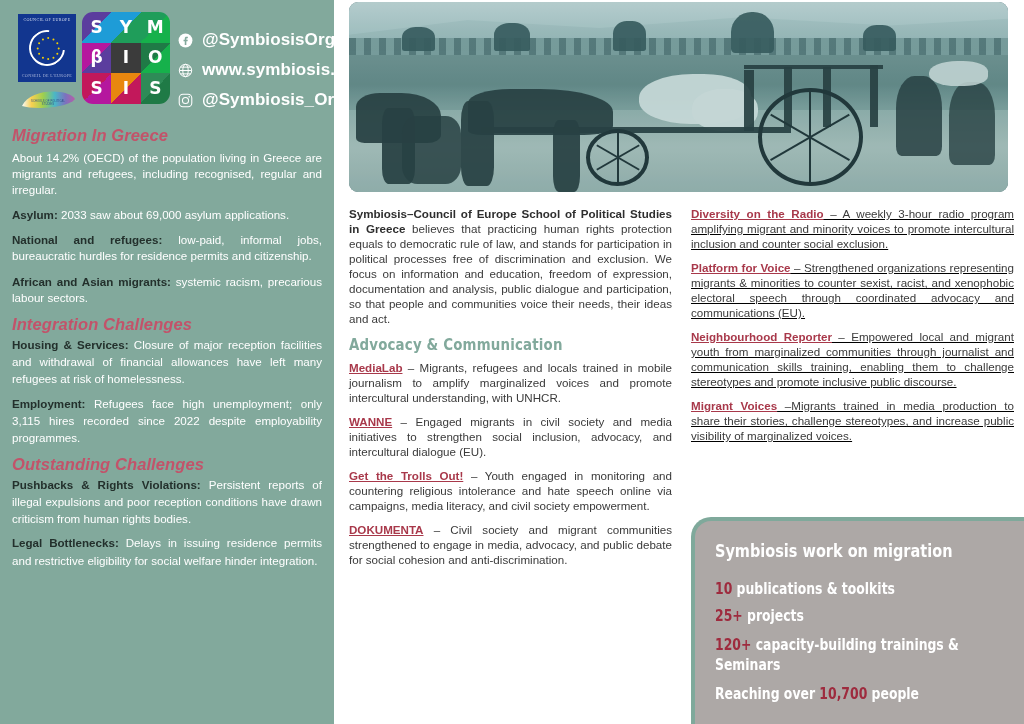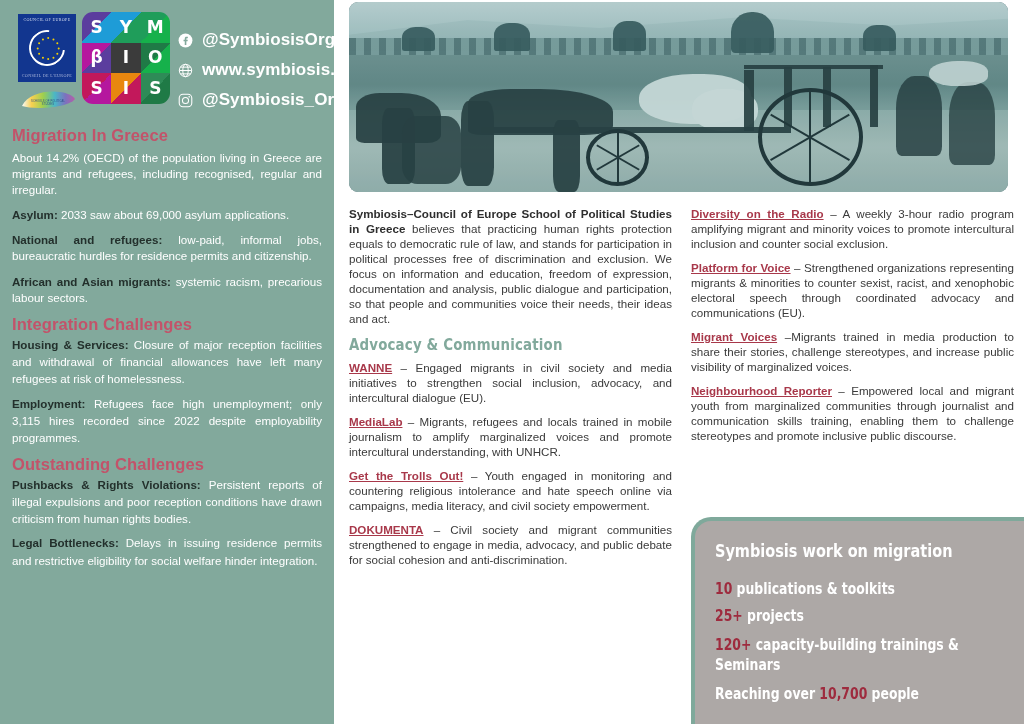--- a/index.html
+++ b/index.html
@@ -84,21 +84,21 @@
     display:flex; align-items:center; justify-content:center;
   }
   .srow .stxt {
     color:#ffffff; font-size:17px; font-weight:bold;
     letter-spacing:.1px; white-space:nowrap;
   }
 
   
   .l-head {
     color:#c2536a; font-size:16.5px; font-weight:bold;
-    margin:8px 0 5px 2px; letter-spacing:.1px;
+    margin:8px 0 5px 2px; letter-spacing:.1px;font-style:italic;
   }
   .l-head.tight { margin-bottom:2px; }
   .l-p {
     color:#ffffff; font-size:11.6px; line-height:16.1px;
     text-align:justify; margin:0 2px 9px 2px;
   }
   .l-p.t2 { line-height:17.3px; margin-bottom:7px; }
   .l-p b { color:#23302c; font-weight:bold; }
 
   
@@ -158,21 +158,21 @@
     position:absolute; inset:0;
     background:rgba(60,120,125,.17);
     mix-blend-mode:multiply;
   }
 
   
   #mid-col {
     position:absolute; left:349px; top:206px; width:323px;
   }
   #right-col {
-    position:absolute; left:691px; top:206px; width:323px;
+    position:absolute; left:691px; top:206px; width:323px;text-decoration:underline;
   }
   .m-p {
     color:#3a3a3a; font-size:11.6px; line-height:15px;
     text-align:justify; margin-bottom:9px;
   }
   .m-p b { font-weight:bold; color:#2e2e2e; }
   .m-p .prog {
     color:#a8384a; font-weight:bold; text-decoration:underline;
   }
   .sec-head {
@@ -374,33 +374,33 @@
   <div class="bundle" style="left:88%;top:31%;width:9%;height:13%;opacity:.85"></div>
   <div class="tint"></div>
 </div>
 
 <div id="mid-col">
   <p class="m-p">
     <b>Symbiosis–Council of Europe School of Political Studies in Greece</b><span> believes that practicing human rights protection equals to democratic rule of law, and stands for participation in political processes free of discrimination and exclusion. We focus on information and education, freedom of expression, documentation and analysis, public dialogue and participation, so that people and communities voice their needs, their ideas and act.</span>
   </p>
   <div class="sec-head">Advocacy &amp; Communication</div>
   <div id="mid-programs">
+      <p class="m-p"><span class="prog">MediaLab</span><span> – Migrants, refugees and locals trained in mobile journalism to amplify marginalized voices and promote intercultural understanding, with UNHCR.</span></p>
       <p class="m-p"><span class="prog">WANNE</span><span> – Engaged migrants in civil society and media initiatives to strengthen social inclusion, advocacy, and intercultural dialogue (EU).</span></p>
-      <p class="m-p"><span class="prog">MediaLab</span><span> – Migrants, refugees and locals trained in mobile journalism to amplify marginalized voices and promote intercultural understanding, with UNHCR.</span></p>
       <p class="m-p"><span class="prog">Get the Trolls Out!</span><span> – Youth engaged in monitoring and countering religious intolerance and hate speech online via campaigns, media literacy, and civil society empowerment.</span></p>
       <p class="m-p"><span class="prog">DOKUMENTA</span><span> – Civil society and migrant communities strengthened to engage in media, advocacy, and public debate for social cohesion and anti-discrimination.</span></p>
     </div>
 </div>
 
 <div id="right-col">
   <div id="right-programs">
       <p class="m-p"><span class="prog">Diversity on the Radio</span><span> – A weekly 3-hour radio program amplifying migrant and minority voices to promote intercultural inclusion and counter social exclusion.</span></p>
       <p class="m-p"><span class="prog">Platform for Voice</span><span> – Strengthened organizations representing migrants &amp; minorities to counter sexist, racist, and xenophobic electoral speech through coordinated advocacy and communications (EU).</span></p>
+      <p class="m-p"><span class="prog">Neighbourhood Reporter</span><span> – Empowered local and migrant youth from marginalized communities through journalist and communication skills training, enabling them to challenge stereotypes and promote inclusive public discourse.</span></p>
       <p class="m-p"><span class="prog">Migrant Voices</span><span> –Migrants trained in media production to share their stories, challenge stereotypes, and increase public visibility of marginalized voices.</span></p>
-      <p class="m-p"><span class="prog">Neighbourhood Reporter</span><span> – Empowered local and migrant youth from marginalized communities through journalist and communication skills training, enabling them to challenge stereotypes and promote inclusive public discourse.</span></p>
     </div>
 </div>
 
 <div id="stats-box">
   <div class="st-title">Symbiosis work on migration</div>
   <div id="stat-lines">
       <div class="st-line"><span class="num">10</span><span> publications &amp; toolkits</span></div>
       <div class="st-line"><span class="num">25+</span><span> projects</span></div>
       <div class="st-line gap"><span class="num">120+</span><span> capacity-building trainings &amp; Seminars</span></div>
     </div>

